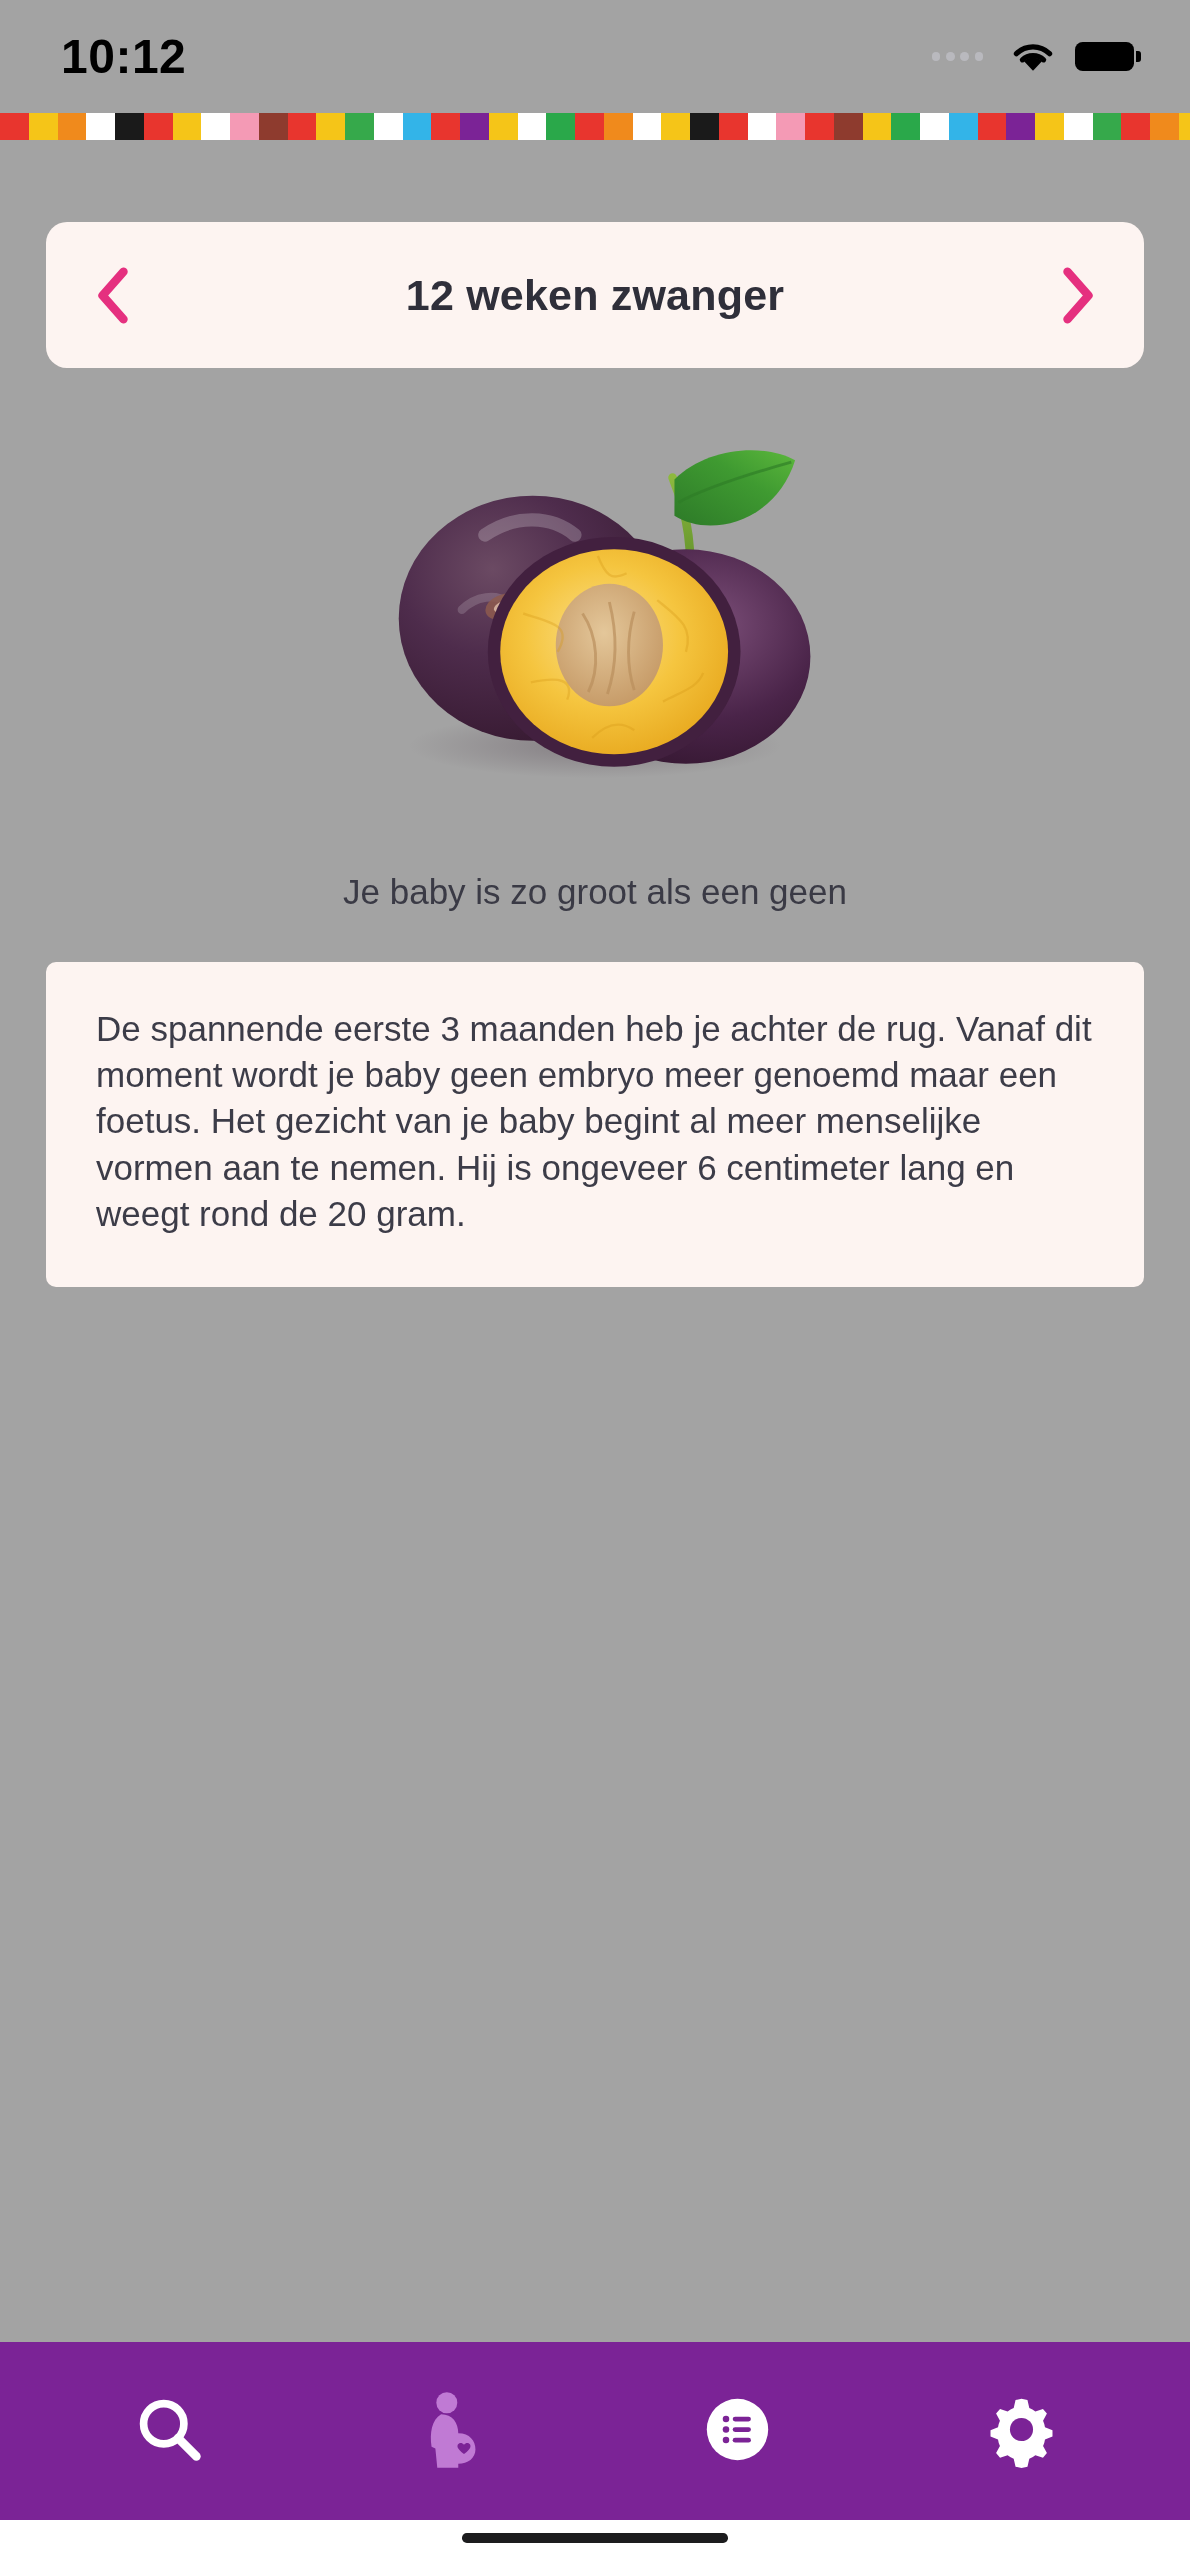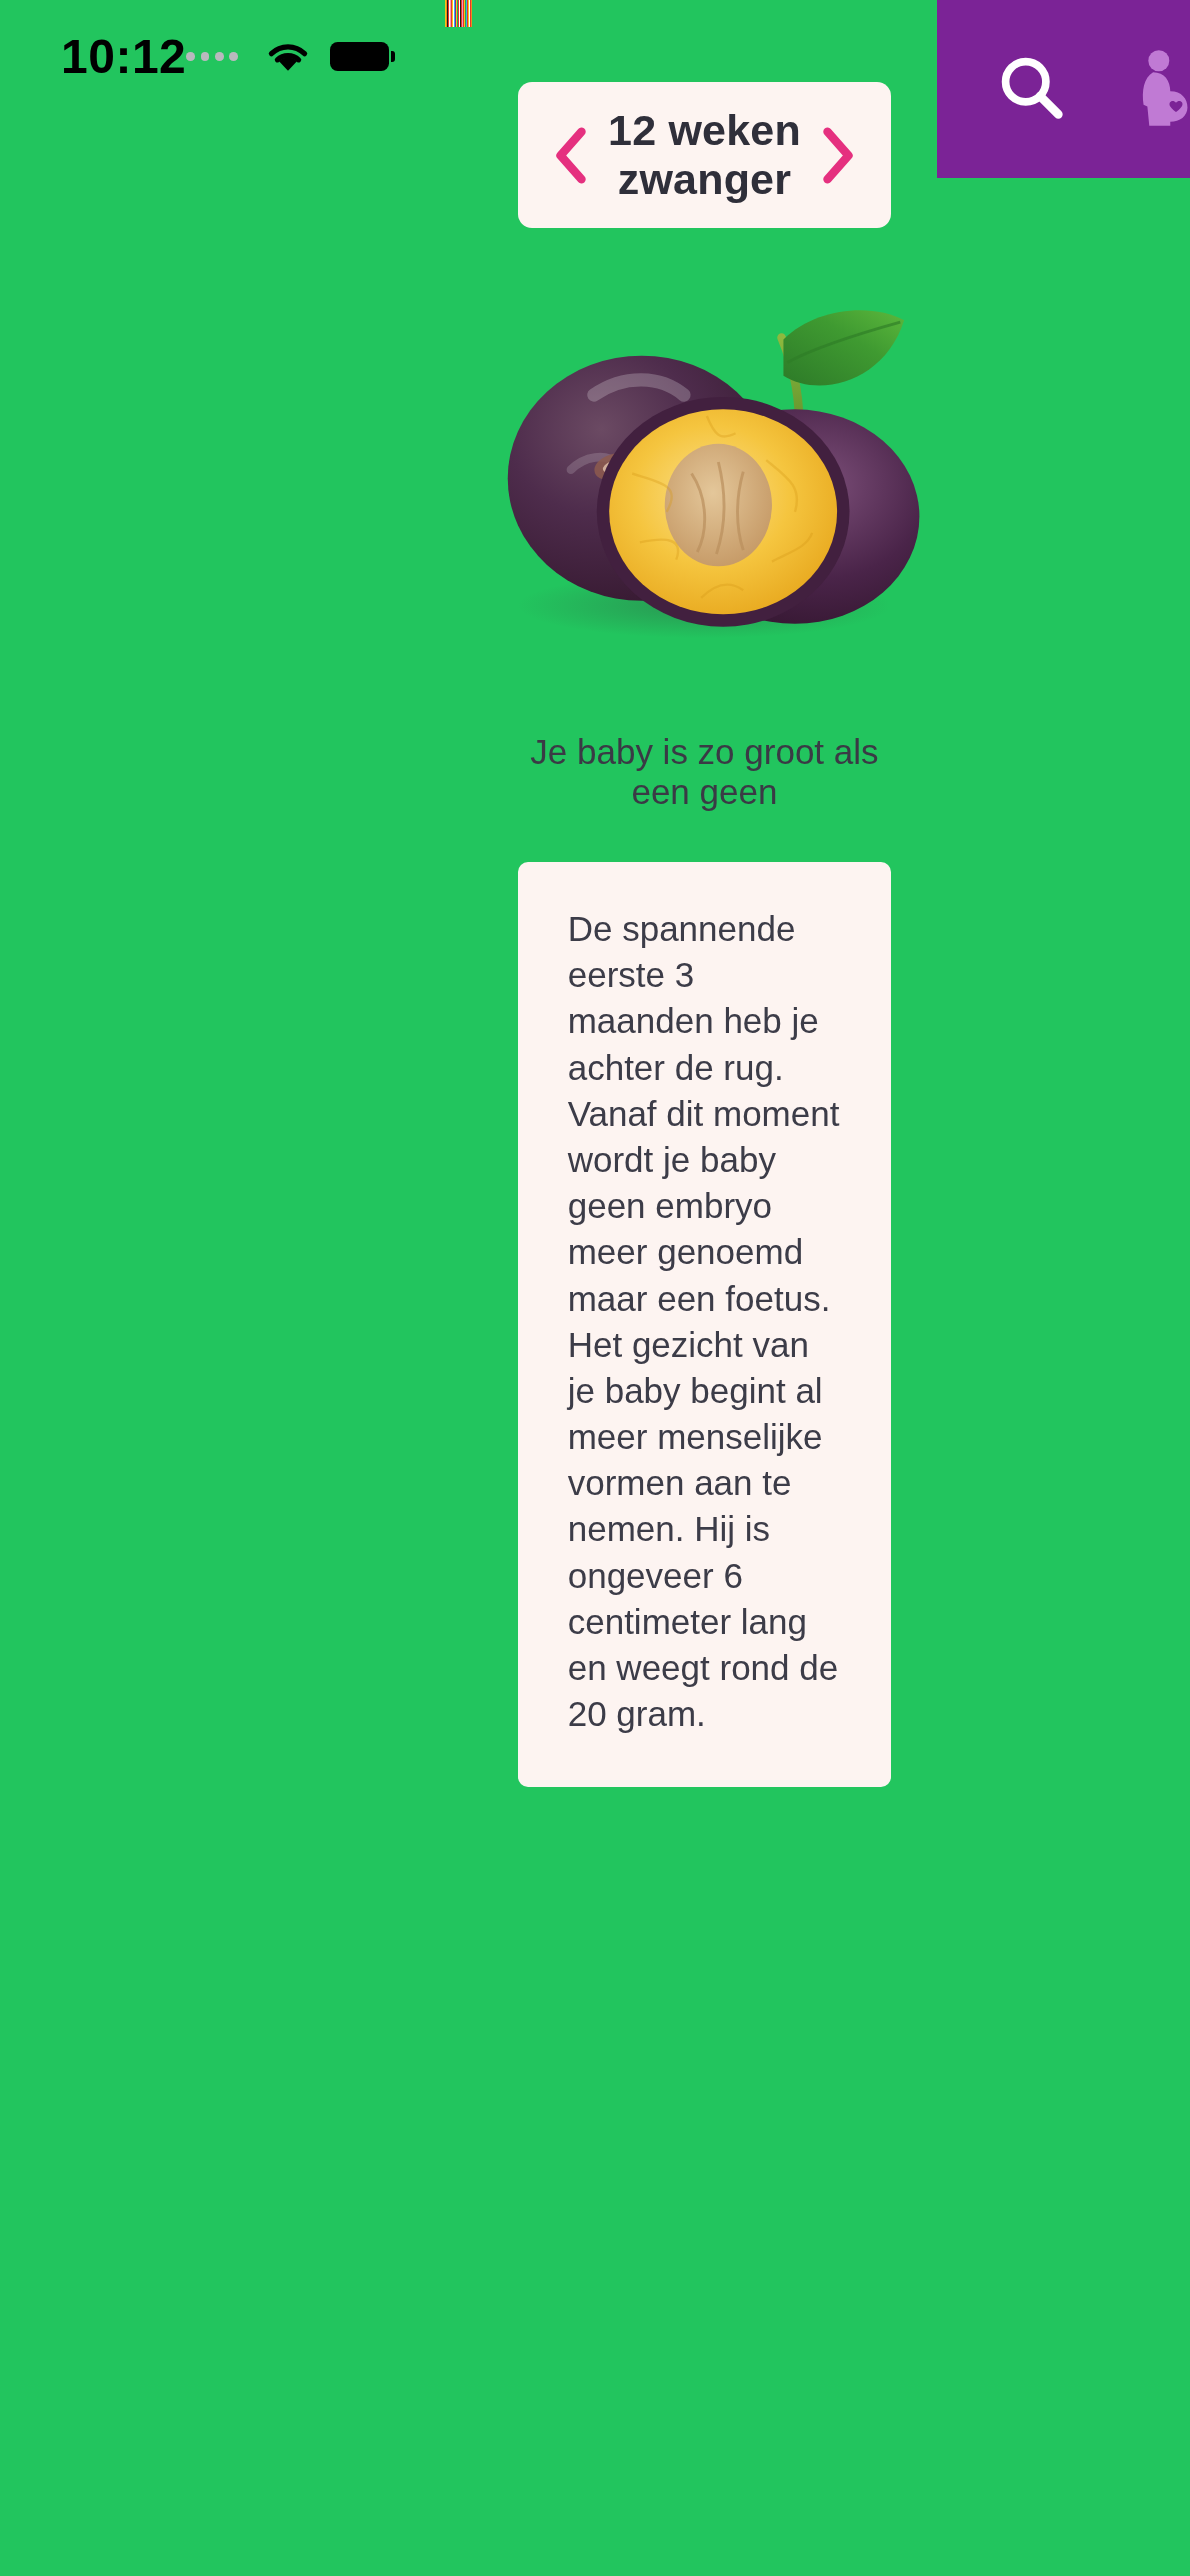--- a/index.html
+++ b/index.html
@@ -7,23 +7,23 @@
     width: 1190px;
     height: 2576px;
     background: #ffffff;
     font-family: "Liberation Sans", sans-serif;
     overflow: hidden;
   }
   .phone {
     position: relative;
     width: 1190px;
     height: 2576px;
-    background: #22c55e;
-    display: flex;
-    flex-direction: row;
+    background: #a3a3a3;
+    display: flex;
+    flex-direction: column;
   }
 
   
   .status-bar {
     height: 113px;
     flex: 0 0 113px;
     display: flex;
     align-items: center;
     justify-content: space-between;
     padding: 0 56px 0 61px;
@@ -92,21 +92,21 @@
     flex-direction: column;
     align-items: center;
     padding: 0 46px;
   }
 
   .week-nav {
     margin-top: 82px;
     width: 100%;
     height: 146px;
     background: #fdf4f1;
-    border-radius: 14px;
+    border-radius: 21px;
     display: flex;
     align-items: center;
     justify-content: space-between;
     padding: 0 33px;
   }
   .nav-arrow {
     width: 67px;
     height: 67px;
     display: flex;
     align-items: center;

